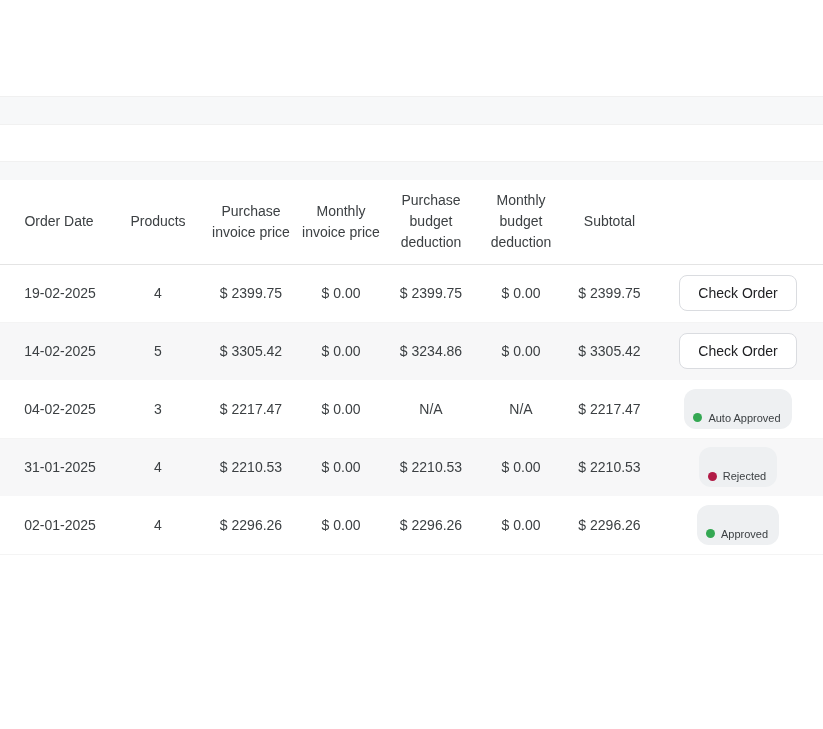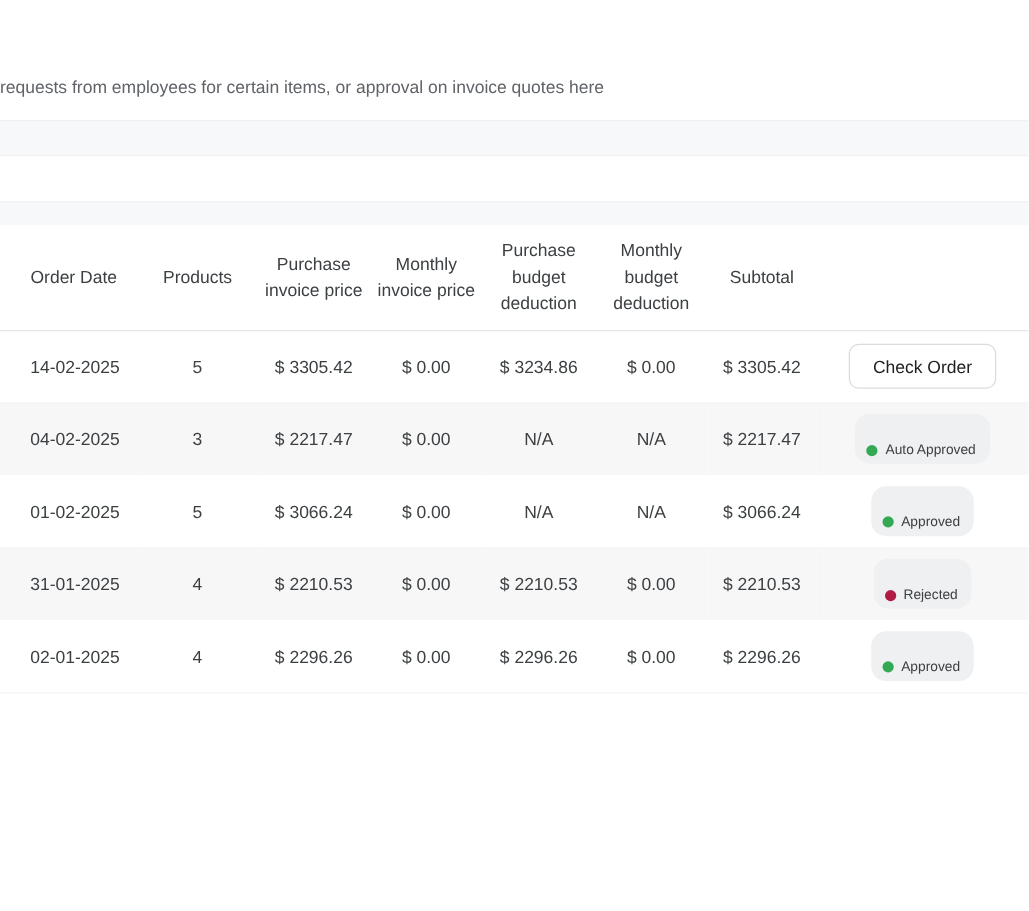--- a/index.html
+++ b/index.html
@@ -46,21 +46,20 @@
     display:inline-flex; align-items:center; gap:6px;
     background:#eef0f2; border-radius:12px; padding:23px 11px 5px 9px;
     font-size:11px; font-weight:500; color:#3c4043; white-space:nowrap;
   }
   .status-badge .dot { width:9px; height:9px; border-radius:50%; flex:0 0 auto; }
 </style>
 </head>
 <body>
 
 <div class="screen">
-  <div class="intro-text">requests from employees for certain items, or approval on invoice quotes here</div>
   <div class="strip strip-1"></div>
   <div class="strip strip-2"></div>
 
   <table class="orders">
     <colgroup>
       <col class="c1">
         <col class="c2">
         <col class="c3">
         <col class="c4">
       <col class="c5">
@@ -75,53 +74,50 @@
           <th>Purchase invoice price</th>
           <th>Monthly invoice price</th>
           <th>Purchase budget deduction</th>
           <th>Monthly budget deduction</th>
           <th>Subtotal</th>
           <th></th>
         </tr>
     </thead>
     <tbody>
         <tr>
+          <td>19-02-2025</td>
+          <td>4</td>
+          <td>$ 2399.75</td>
+          <td>$ 0.00</td>
+          <td>$ 2399.75</td>
+          <td>$ 0.00</td>
+          <td>$ 2399.75</td>
+          <td><button class="check-order-btn">Check Order</button></td>
+        </tr>
+        <tr>
           <td>14-02-2025</td>
           <td>5</td>
           <td>$ 3305.42</td>
           <td>$ 0.00</td>
           <td>$ 3234.86</td>
           <td>$ 0.00</td>
           <td>$ 3305.42</td>
           <td><button class="check-order-btn">Check Order</button></td>
         </tr>
         <tr>
           <td>04-02-2025</td>
           <td>3</td>
           <td>$ 2217.47</td>
           <td>$ 0.00</td>
           <td>N/A</td>
           <td>N/A</td>
           <td>$ 2217.47</td>
           <td><span class="status-badge">
               <span class="dot" style="background: rgb(52, 168, 83);"></span>
               <span>Auto Approved</span>
-            </span></td>
-        </tr>
-        <tr>
-          <td>01-02-2025</td>
-          <td>5</td>
-          <td>$ 3066.24</td>
-          <td>$ 0.00</td>
-          <td>N/A</td>
-          <td>N/A</td>
-          <td>$ 3066.24</td>
-          <td><span class="status-badge">
-              <span class="dot" style="background: rgb(52, 168, 83);"></span>
-              <span>Approved</span>
             </span></td>
         </tr>
         <tr>
           <td>31-01-2025</td>
           <td>4</td>
           <td>$ 2210.53</td>
           <td>$ 0.00</td>
           <td>$ 2210.53</td>
           <td>$ 0.00</td>
           <td>$ 2210.53</td>

